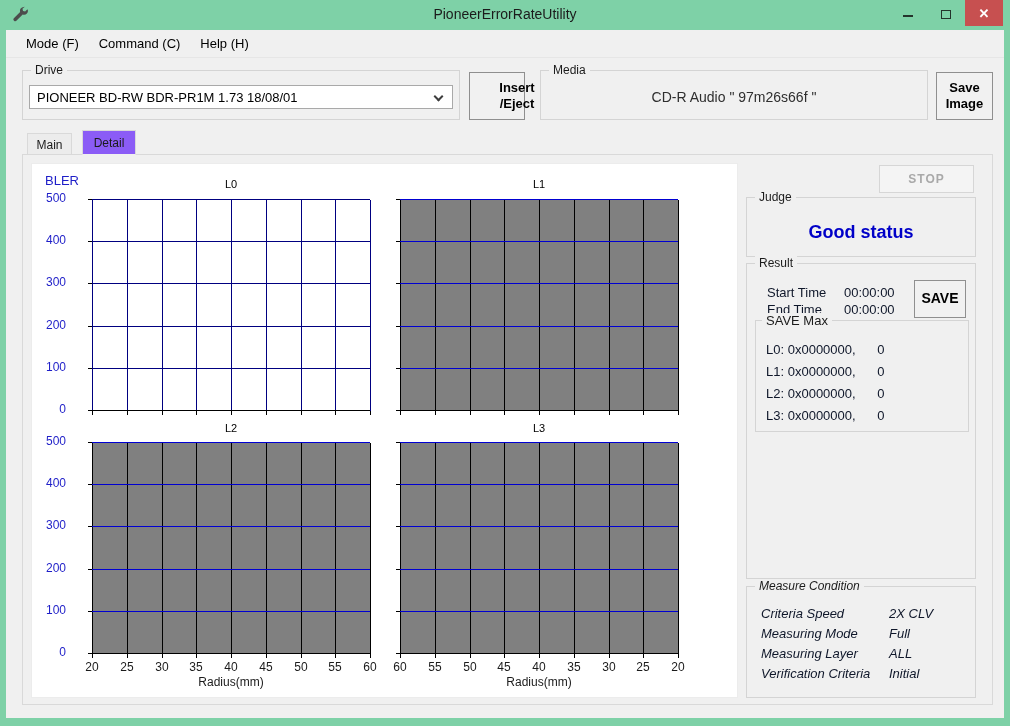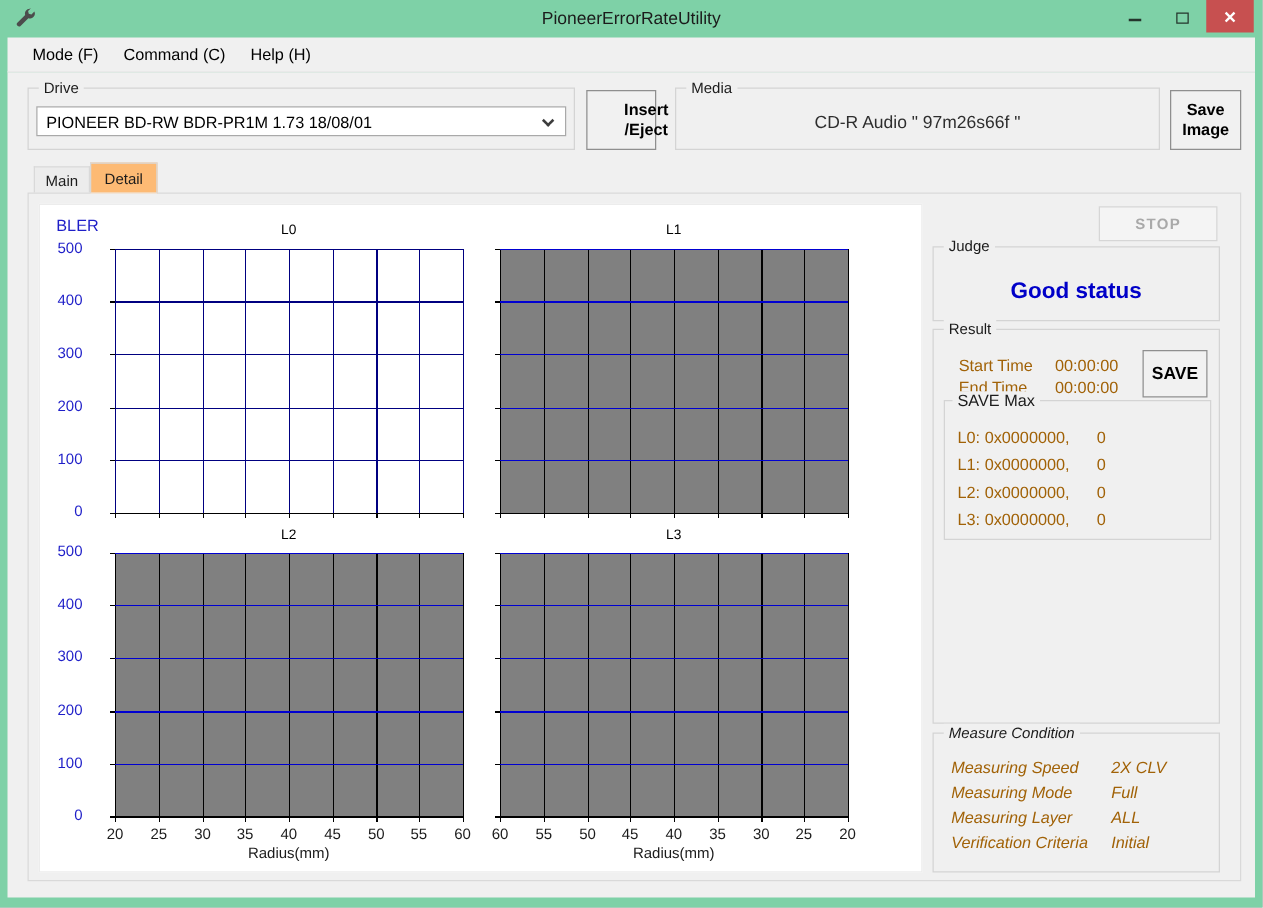--- a/index.html
+++ b/index.html
@@ -40,32 +40,32 @@
   .btn {
     position:absolute; background:#f1f1f1; border:1px solid #8f8f8f;
     font-weight:bold; font-size:13px; color:#000; text-align:center;
     display:flex; flex-direction:column; align-items:center; justify-content:center; line-height:1.25;
   }
   .btn.disabled { color:#a9a9a9; border-color:#d6d6d6; background:#f4f4f4; font-size:12px; letter-spacing:1px; }
   .media-value { position:absolute; left:0; right:0; top:18px; text-align:center; font-size:14px; color:#2e2e2e; }
   
   .tab { position:absolute; font-size:12px; color:#1b1b1b; text-align:center; border:1px solid #d9d9d9; }
   .tab.inactive { left:21px; top:75px; width:45px; height:22px; background:#ececec; line-height:22px; border-bottom:none; }
-  .tab.active { left:66px; top:72px; width:54px; height:25px; background:#fdba74; line-height:24px; border-bottom:1px solid #f0f0f0; z-index:3; }
+  .tab.active { left:76px; top:72px; width:54px; height:25px; background:#8b5cf6; line-height:24px; border-bottom:1px solid #f0f0f0; z-index:3; }
   .tabpage { position:absolute; left:16px; top:96px; width:971px; height:551px; background:#f0f0f0; border:1px solid #d9d9d9; z-index:2; }
   
   .chart-panel { position:absolute; left:8px; top:8px; width:707px; height:535px; background:#ffffff; border:1px solid #ececec; }
   .bler-label { position:absolute; left:13px; top:9px; width:50px; font-size:13px; color:#1e1ec8; }
   .chart-title { position:absolute; width:278px; text-align:center; font-size:11px; color:#000; }
   .axis-col { position:absolute; width:44px; height:212px; }
   .xrow { position:absolute; width:278px; height:14px; }
   .xaxis-name { position:absolute; width:278px; text-align:center; font-size:12px; color:#1b1b1b; }
   .chart-svg { position:absolute; overflow:visible; }
   
-  .rp-row { position:absolute; font-size:13px; color:#a16207; white-space:pre; }
+  .rp-row { position:absolute; font-size:13px; color:#0f172a; white-space:pre; }
   .judge-status { position:absolute; left:0; right:0; top:24px; text-align:center; font-size:18px; font-weight:bold; color:#0000c8; }
   .bler-box { position:absolute; left:8px; top:56px; width:214px; height:112px; border:1px solid #d4d4d4; }
   .bler-box .gb-label2 { position:absolute; top:-8px; left:6px; background:#f0f0f0; padding:0 4px; font-size:13px; color:#1b1b1b; }
 </style>
 </head>
 <body>
 
 <div class="window">
 
   <div class="titlebar">
@@ -327,21 +327,21 @@
           <span class="gb-label2">SAVE Max</span>
           <div class="rp-row" style="left:10px; top:21px;"><span>L0:</span> <span>0x0000000,</span>      <span>0</span></div>
           <div class="rp-row" style="left:10px; top:43px;"><span>L1:</span> <span>0x0000000,</span>      <span>0</span></div>
           <div class="rp-row" style="left:10px; top:65px;"><span>L2:</span> <span>0x0000000,</span>      <span>0</span></div>
           <div class="rp-row" style="left:10px; top:87px;"><span>L3:</span> <span>0x0000000,</span>      <span>0</span></div>
         </div>
       </div>
 
       <div class="groupbox" style="left:723px; top:431px; width:230px; height:112px;font-style:italic;">
         <span class="gb-label">Measure Condition</span>
-        <div class="rp-row" style="left:14px; top:19px;">Measuring Speed</div>
+        <div class="rp-row" style="left:14px; top:19px;">Criteria Speed</div>
         <div class="rp-row" style="left:142px; top:19px;">2X CLV</div>
         <div class="rp-row" style="left:14px; top:39px;">Measuring Mode</div>
         <div class="rp-row" style="left:142px; top:39px;">Full</div>
         <div class="rp-row" style="left:14px; top:59px;">Measuring Layer</div>
         <div class="rp-row" style="left:142px; top:59px;">ALL</div>
         <div class="rp-row" style="left:14px; top:79px;">Verification Criteria</div>
         <div class="rp-row" style="left:142px; top:79px;">Initial</div>
       </div>
 
     </div>

